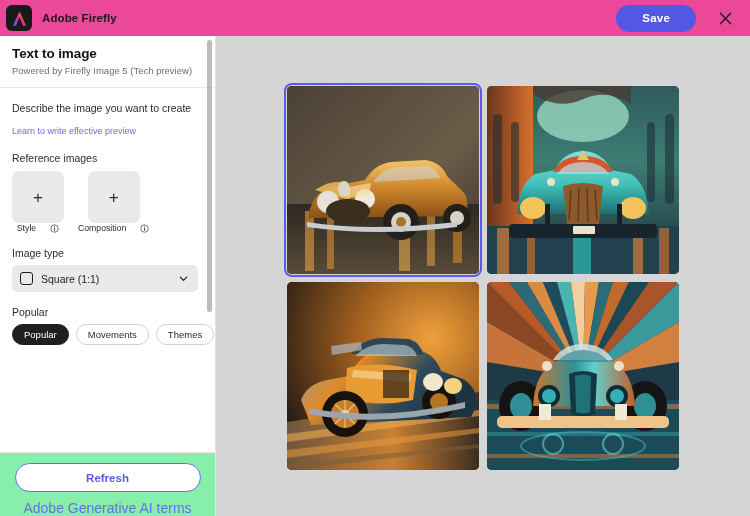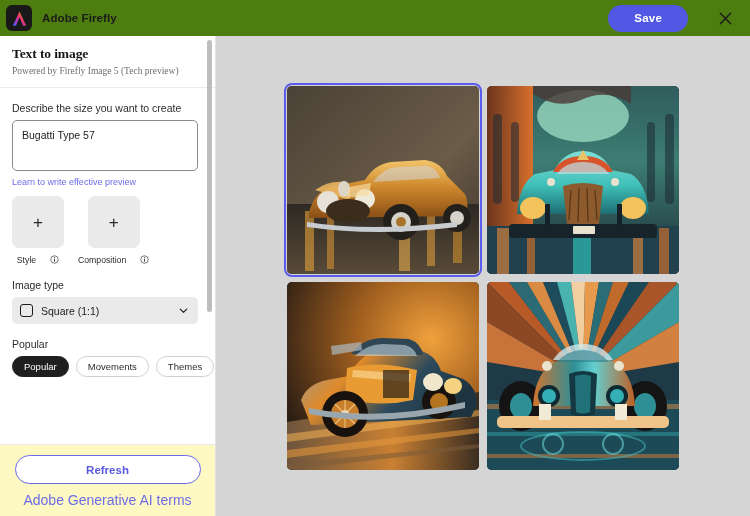--- a/index.html
+++ b/index.html
@@ -7,37 +7,37 @@
     width: 750px; height: 516px;
     font-family: "Liberation Sans", sans-serif;
     background: #ffffff;
     overflow: hidden;
   }
   #app { position: relative; width: 750px; height: 516px; display: flex; flex-direction: column; }
 
   
   .header {
     height: 36px; min-height: 36px;
-    background: #4d7c0f;
+    background: #ec4899;
     display: flex; align-items: center;
     padding: 0 14px 0 6px;
     position: relative; z-index: 5;
   }
   .logo {
     width: 26px; height: 26px; border-radius: 6px;
     background: #191919;
     display: flex; align-items: center; justify-content: center;
     flex: 0 0 auto;
   }
   .logo svg { display:block; }
   .app-title {
     font-size: 11.5px; font-weight: bold; color: #1b1b1b;
     margin-left: 10px; letter-spacing: .1px;
   }
-  .header-right { margin-left: auto; display: flex; align-items: center; gap: 26px; justify-content: flex-end; }
+  .header-right { margin-left: auto; display: flex; align-items: center; gap: 18px; justify-content: flex-end; }
   .save-btn {
     background: #5258e4; color: #fff;
     border: none; border-radius: 14px;
     height: 27px; padding: 0 26px;
     font-size: 11.5px; font-weight: bold;
     font-family: "Liberation Sans", sans-serif;
     cursor: pointer; letter-spacing: .2px;
   }
   .close-btn {
     width: 22px; height: 22px; cursor: pointer;
@@ -55,21 +55,20 @@
     position: relative;
     display: flex; flex-direction: column;
     border-right: 1px solid #e3e3e3;
   }
   .sidebar-scroll {
     flex: 1; overflow: hidden; position: relative;
   }
   .panel-head {
     padding: 10px 20px 11px 12px;
     border-bottom: 1px solid #eaeaea;
-    font-family: Liberation Serif, serif;
   }
   .panel-title { font-size: 13.5px; font-weight: bold; color: #141414; letter-spacing: -.1px; }
   .panel-sub { font-size: 9.5px; color: #6e6e6e; margin-top: 4px; }
 
   .section { padding: 0 12px; }
   .field-label { font-size: 10.5px; color: #2c2c2c; margin-top: 14px; margin-bottom: 6px; }
 
   .prompt-box {
     width: 186px; height: 51px;
     border: 1px solid #8a8a8a; border-radius: 5px;
@@ -87,22 +86,22 @@
 
   .ref-row { display: flex; gap: 14px; margin-top: 7px; }
   .ref-item { display: flex; flex-direction: column; align-items: center; }
   .ref-tile {
     width: 52px; height: 52px; border-radius: 7px;
     background: #eaeaea; cursor: pointer;
     display: flex; align-items: center; justify-content: center;
     font-size: 17px; color: #2a2a2a; line-height: 1;
   }
   .ref-cap {
-    margin-top: 7px; font-size: 8.7px; color: #2c2c2c;
-    display: flex; align-items: flex-start; gap: 14px; white-space: nowrap;
+    margin-top: 0; font-size: 8.7px; color: #2c2c2c;
+    display: flex; align-items: flex-end; gap: 14px; white-space: nowrap;
   }
   .info-ic { display:block; }
 
   .dropdown {
     width: 186px; height: 27px; border-radius: 5px;
     background: #eaeaea; border: none;
     display: flex; align-items: center;
     padding: 0 9px 0 8px; cursor: pointer;
     font-size: 10.5px; color: #1c1c1c;
     position: relative;
@@ -130,22 +129,22 @@
     height: 21px; border-radius: 11px; padding: 0 11px;
     display: flex; align-items: center; justify-content: center;
     font-size: 9.5px; cursor: pointer;
     border: 1px solid #cfcfcf; background: #fff; color: #2c2c2c;
     font-family: "Liberation Sans", sans-serif;
   }
   .chip.active { background: #1f1f1f; color: #fff; border-color: #1f1f1f; }
 
   .sidebar-footer {
     border-top: 1px solid #eaeaea;
-    padding: 10px 12px 8px 12px;
-    background: #fef9c3;
+    padding: 10px 12px 0 12px;
+    background: #86efac;
     text-align: center;
   }
   .refresh-btn {
     width: 186px; height: 29px; border-radius: 15px;
     border: 1.4px solid #6a6ae6; background: #fff;
     color: #5a5ae0; font-size: 11.5px; font-weight: bold;
     cursor: pointer; font-family: "Liberation Sans", sans-serif;
   }
   .terms { display: block; margin-top: 8px; font-size: 14px; color: #6c6ce8; cursor: pointer; text-decoration: none; }
 
@@ -207,24 +206,24 @@
       <div class="vscroll"></div>
 
       <div class="sidebar-scroll">
 
         <div class="panel-head">
           <div class="panel-title">Text to image</div>
           <div class="panel-sub">Powered by Firefly Image 5 (Tech preview)</div>
         </div>
 
         <div class="section">
-          <div class="field-label">Describe the size you want to create</div>
-          <textarea class="prompt-box" placeholder="Describe the image you want to create" style="">Bugatti Type 57</textarea>
+          <div class="field-label">Describe the image you want to create</div>
           <a class="link">Learn to write effective preview</a>
 
+          <div class="field-label">Reference images</div>
           <div class="ref-row">
             <div class="ref-item">
               <div class="ref-tile">+</div>
               <div class="ref-cap">
                 <span>Style</span>
                 <svg class="info-ic" width="9" height="9" viewBox="0 0 12 12">
                   <circle cx="6" cy="6" r="5" fill="none" stroke="#4a4a4a" stroke-width="1"></circle>
                   <circle cx="6" cy="3.4" r="0.8" fill="#4a4a4a"></circle>
                   <rect x="5.3" y="5" width="1.4" height="4" fill="#4a4a4a"></rect>
                 </svg>

